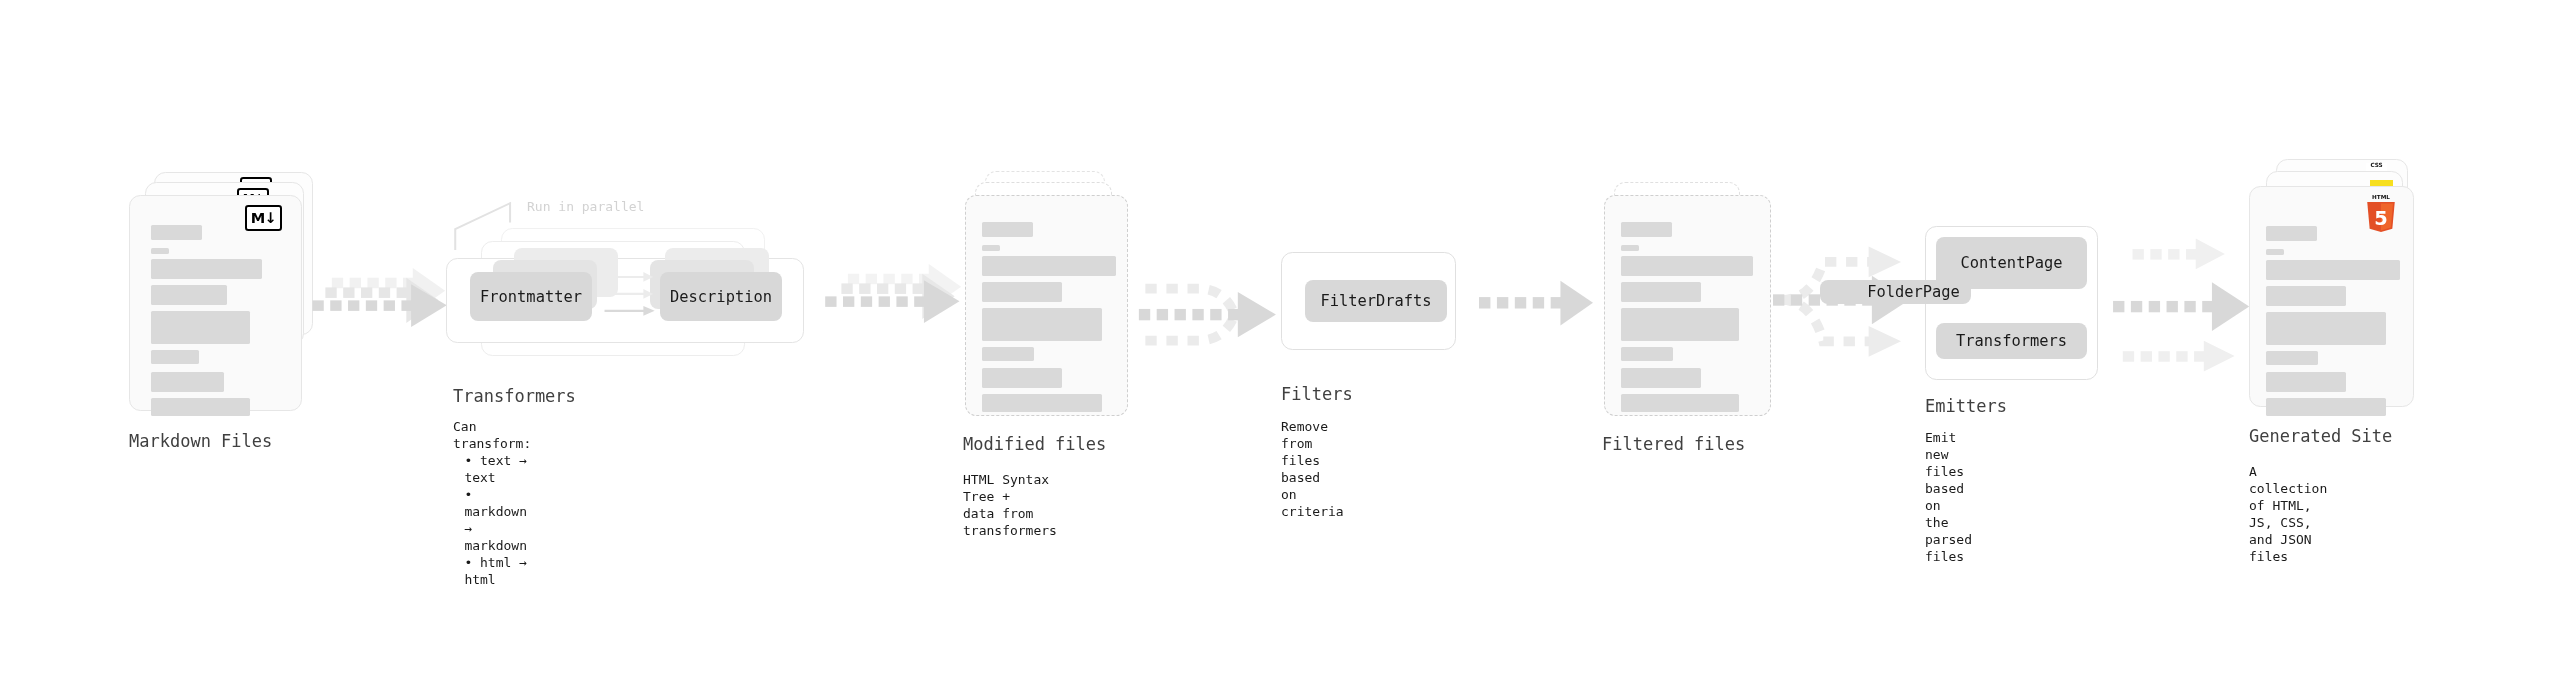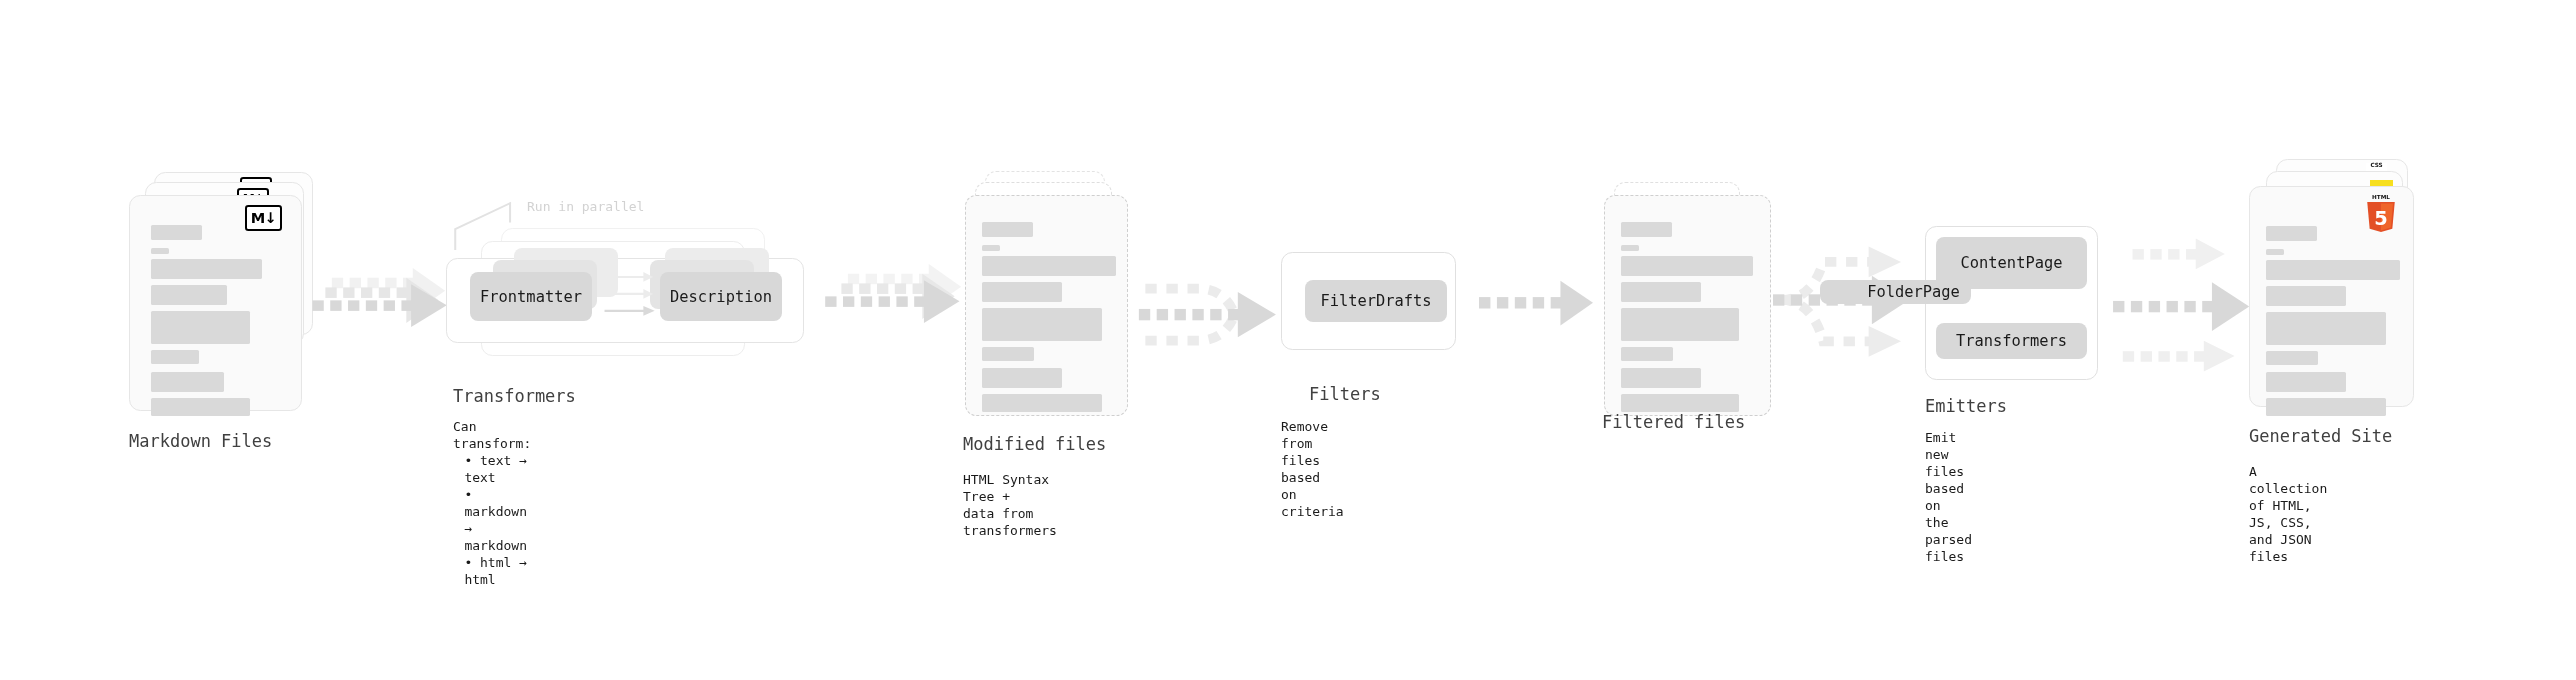--- a/index.html
+++ b/index.html
@@ -294,21 +294,21 @@
       <rect x="94" y="65" width="14" height="14"></rect>
         <rect x="116" y="65" width="14" height="14"></rect>
       <path d="M128 44 L175 72 L128 100 Z"></path>
     </g>
   </svg>
 
   <div class="abs">
     <div class="panel" style="left:1281px; top:252px; width:175px; height:98px;"></div>
     <div class="chip" style="left:1297px; top:280px; width:142px; height:42px;margin-left:8px;">FilterDrafts</div>
 
-    <div class="title" style="left:1281px; top:384px;margin-left:28px;">Filters</div>
+    <div class="title" style="left:1281px; top:384px;">Filters</div>
     <div class="caption" style="left:1281px; top:418px;">Remove from files based
 on criteria</div>
   </div>
 
   <svg class="abs" style="left:1479px; top:284px;" width="114" height="49" viewBox="0 0 140 60">
     <g fill="#d8d8d8">
       <rect x="0" y="16" width="14" height="14"></rect>
         <rect x="22" y="16" width="14" height="14"></rect>
       <rect x="44" y="16" width="14" height="14"></rect>
         <rect x="66" y="16" width="14" height="14"></rect>
@@ -324,21 +324,21 @@
       <div class="bar" style="left:16.3px; top:26px; width:51px;  height:15.4px;"></div>
       <div class="bar" style="left:16.3px; top:49px; width:18px;  height:5.7px;"></div>
       <div class="bar" style="left:16.3px; top:60px; width:132px; height:19.5px;"></div>
       <div class="bar" style="left:16.3px; top:86px;width:80px;  height:19.5px;"></div>
       <div class="bar" style="left:16.3px; top:112px;width:118px; height:32.5px;"></div>
       <div class="bar" style="left:16.3px; top:151px;width:52px;  height:14px;"></div>
       <div class="bar" style="left:16.3px; top:172px;width:80px;  height:19.5px;"></div>
       <div class="bar" style="left:16.3px; top:198px;width:118px; height:18px;"></div>
     </div>
 
-    <div class="title" style="left:1602px; top:412px;">Filtered files</div>
+    <div class="title" style="left:1602px; top:434px;">Filtered files</div>
   </div>
 
   <svg class="abs" style="left:1773px; top:223px;" width="154" height="154" viewBox="0 0 190 190">
     <g stroke="#ebebeb" stroke-width="12" stroke-dasharray="14 12" fill="none" stroke-linecap="butt">
       <path d="M10 95 Q48 95 62 48 L120 48"></path>
       <path d="M10 95 Q48 95 62 146 L120 146"></path>
     </g>
     <g fill="#ececec">
       <path d="M118 29 L158 48 L118 67 Z"></path>
       <path d="M118 127 L158 146 L118 165 Z"></path>

